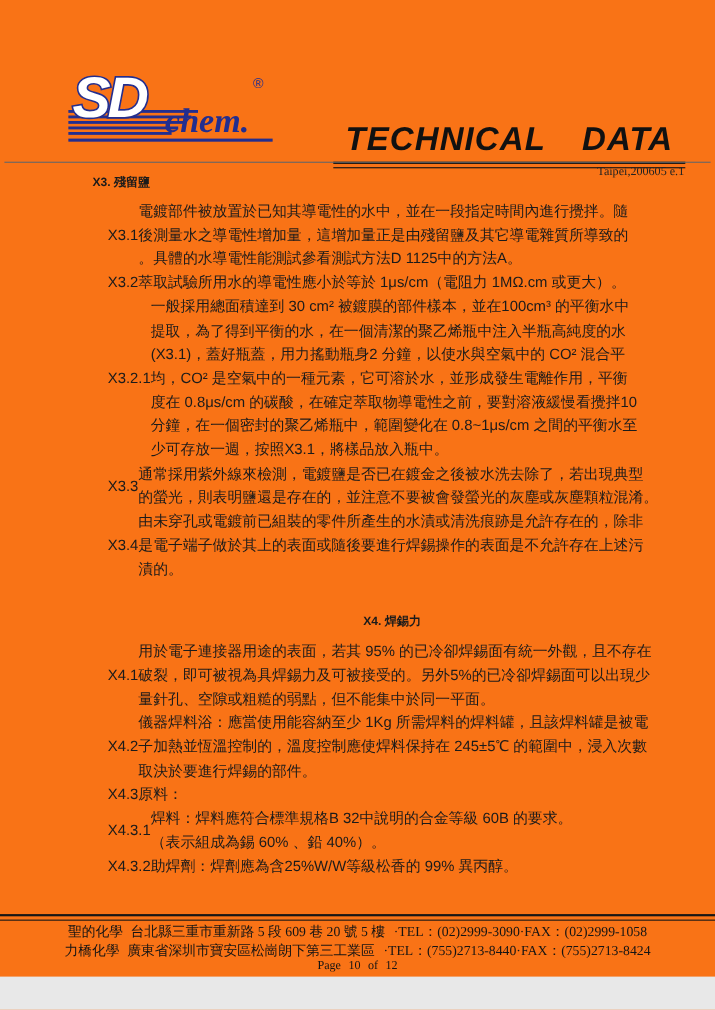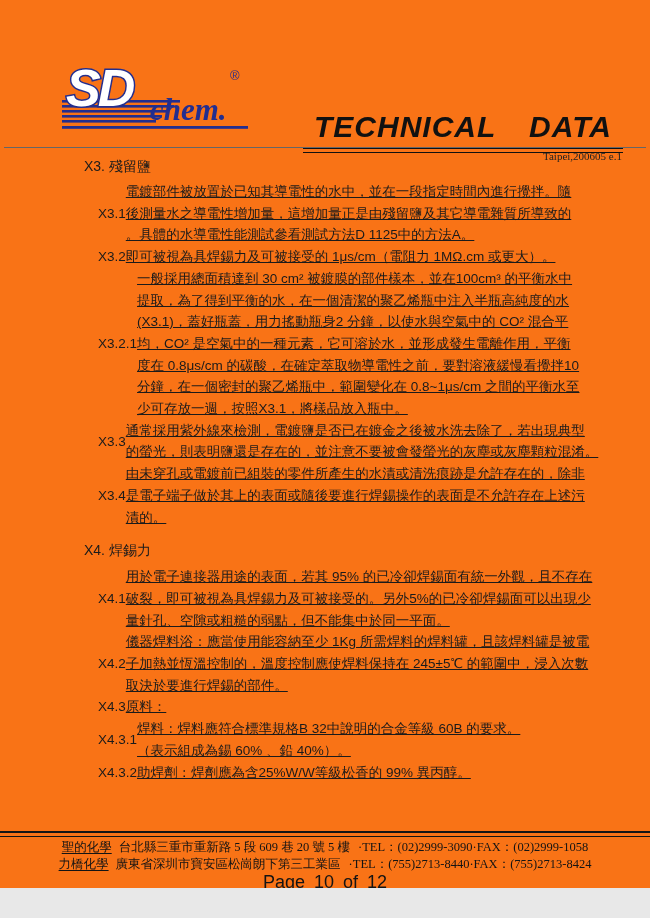--- a/index.html
+++ b/index.html
@@ -31,42 +31,42 @@
   .issue{
     position:absolute;top:150px;right:28px;
     font-family:"Liberation Serif", serif;font-size:11px;color:#222;
   }
   
   .content{
     position:absolute;left:84px;top:155px;width:545px;
     font-size:13.5px;line-height:21.7px;
   }
   .content h2{
-    font-size:14px;font-weight:normal;margin:0 0 4px 0;line-height:22px;
+    font-size:11px;font-weight:bold;margin:0 0 4px 0;line-height:22px;
   }
-  .content h2.second{margin:11px 0 5px 0;}
+  .content h2.second{margin:26px 0 5px 0;text-align:center;}
   .para{display:flex;align-items:center;padding-left:14px;}
   .plabel{white-space:nowrap;flex:0 0 auto;}
-  .ptext{white-space:pre-wrap;flex:1 1 auto;text-decoration:underline;}
+  .ptext{white-space:pre-wrap;flex:1 1 auto;}
   
   .footer-rule{
     position:absolute;left:0;right:0;top:831px;height:3px;
     border-top:2.5px solid #161616;border-bottom:1px solid #161616;
   }
   .footer-text{
     position:absolute;left:0;right:0;top:839px;
     text-align:center;
     font-family:"Liberation Serif", serif;
     font-size:12.5px;line-height:16.5px;color:#141414;
   }
-  .addr-line .company{text-decoration:underline;text-underline-offset:2px;margin-right:7px;}
+  .addr-line .company{text-underline-offset:2px;margin-right:7px;}
   .addr-line .addr{margin-right:8px;text-align:center;}
   .page-num{
     position:absolute;left:0;right:0;top:872px;text-align:center;
-    font-family:Liberation Sans, sans-serif;font-size:18px;color:#141414;
+    font-family:Liberation Serif, serif;font-size:11px;color:#141414;
     word-spacing:4px;
   }
 </style>
 </head>
 <body>
 
 <div class="page">
 
   <div class="logo">
     <svg width="186" height="74" viewBox="0 0 186 74">
@@ -97,21 +97,21 @@
     <h2>X3. 殘留鹽</h2>
 
     <div class="para">
       <span class="plabel">X3.1</span>
         <span class="ptext">電鍍部件被放置於已知其導電性的水中，並在一段指定時間內進行攪拌。隨
 後測量水之導電性增加量，這增加量正是由殘留鹽及其它導電雜質所導致的
 。具體的水導電性能測試參看測試方法D 1125中的方法A。</span>
     </div>
     <div class="para">
       <span class="plabel">X3.2</span>
-        <span class="ptext">即可被視為具焊錫力及可被接受的 1μs/cm（電阻力 1MΩ.cm 或更大）。</span>
+        <span class="ptext">萃取試驗所用水的導電性應小於等於 1μs/cm（電阻力 1MΩ.cm 或更大）。</span>
     </div>
     <div class="para">
       <span class="plabel">X3.2.1</span>
         <span class="ptext">一般採用總面積達到 30 cm² 被鍍膜的部件樣本，並在100cm³ 的平衡水中
 提取，為了得到平衡的水，在一個清潔的聚乙烯瓶中注入半瓶高純度的水
 (X3.1)，蓋好瓶蓋，用力搖動瓶身2 分鐘，以使水與空氣中的 CO² 混合平
 均，CO² 是空氣中的一種元素，它可溶於水，並形成發生電離作用，平衡
 度在 0.8μs/cm 的碳酸，在確定萃取物導電性之前，要對溶液緩慢看攪拌10
 分鐘，在一個密封的聚乙烯瓶中，範圍變化在 0.8~1μs/cm 之間的平衡水至
 少可存放一週，按照X3.1，將樣品放入瓶中。</span>

